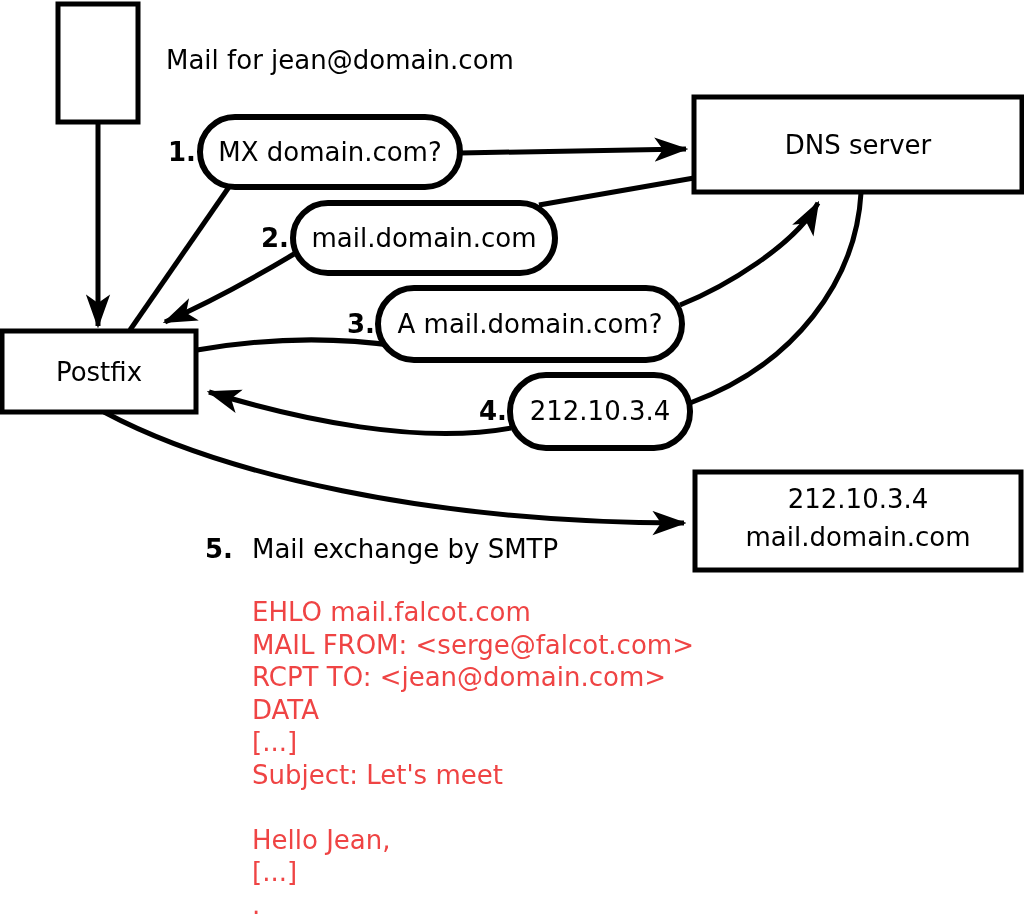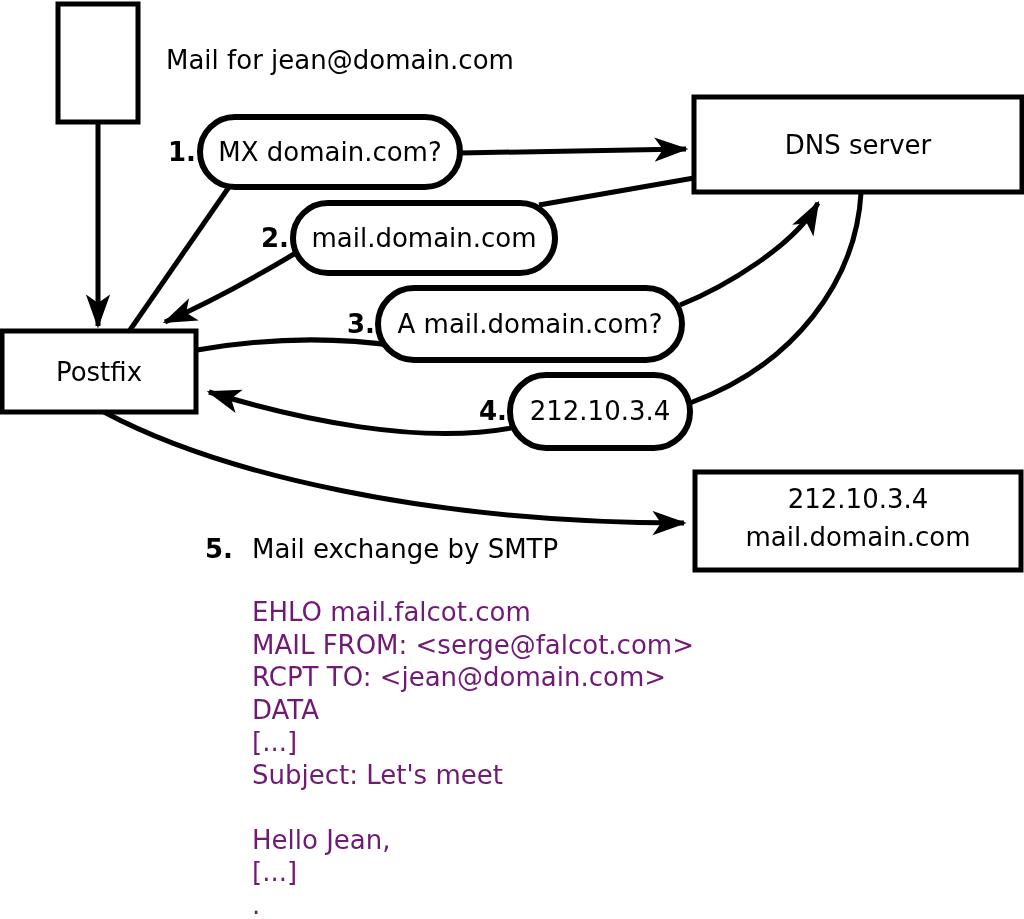--- a/index.html
+++ b/index.html
@@ -1,17 +1,17 @@
 <!DOCTYPE html>
 <html><head>
 <meta charset="utf-8">
 <style>
   html,body{margin:0;padding:0;background:#fff;}
   #stage{position:relative;width:1024px;height:919px;background:#ffffff;overflow:hidden;
-         font-family:"DejaVu Sans",sans-serif;color:#701a75;border-radius:17px;}
+         font-family:"DejaVu Sans",sans-serif;color:#ef4444;border-radius:17px;}
   #stage svg{position:absolute;left:0;top:0;}
   svg text{font-family:"DejaVu Sans",sans-serif;font-size:26px;fill:#000;}
   svg text.num{font-weight:bold;}
   .shape{fill:#ffffff;stroke:#000000;stroke-width:6;}
   .box{fill:#ffffff;stroke:#000000;stroke-width:5;}
   .edge{fill:none;stroke:#000000;stroke-width:5;}
   #smtp-session{position:absolute;left:252px;top:596px;width:460px;
                 font-size:26px;line-height:32.5px;white-space:pre-line;}
 </style>
 </head>

